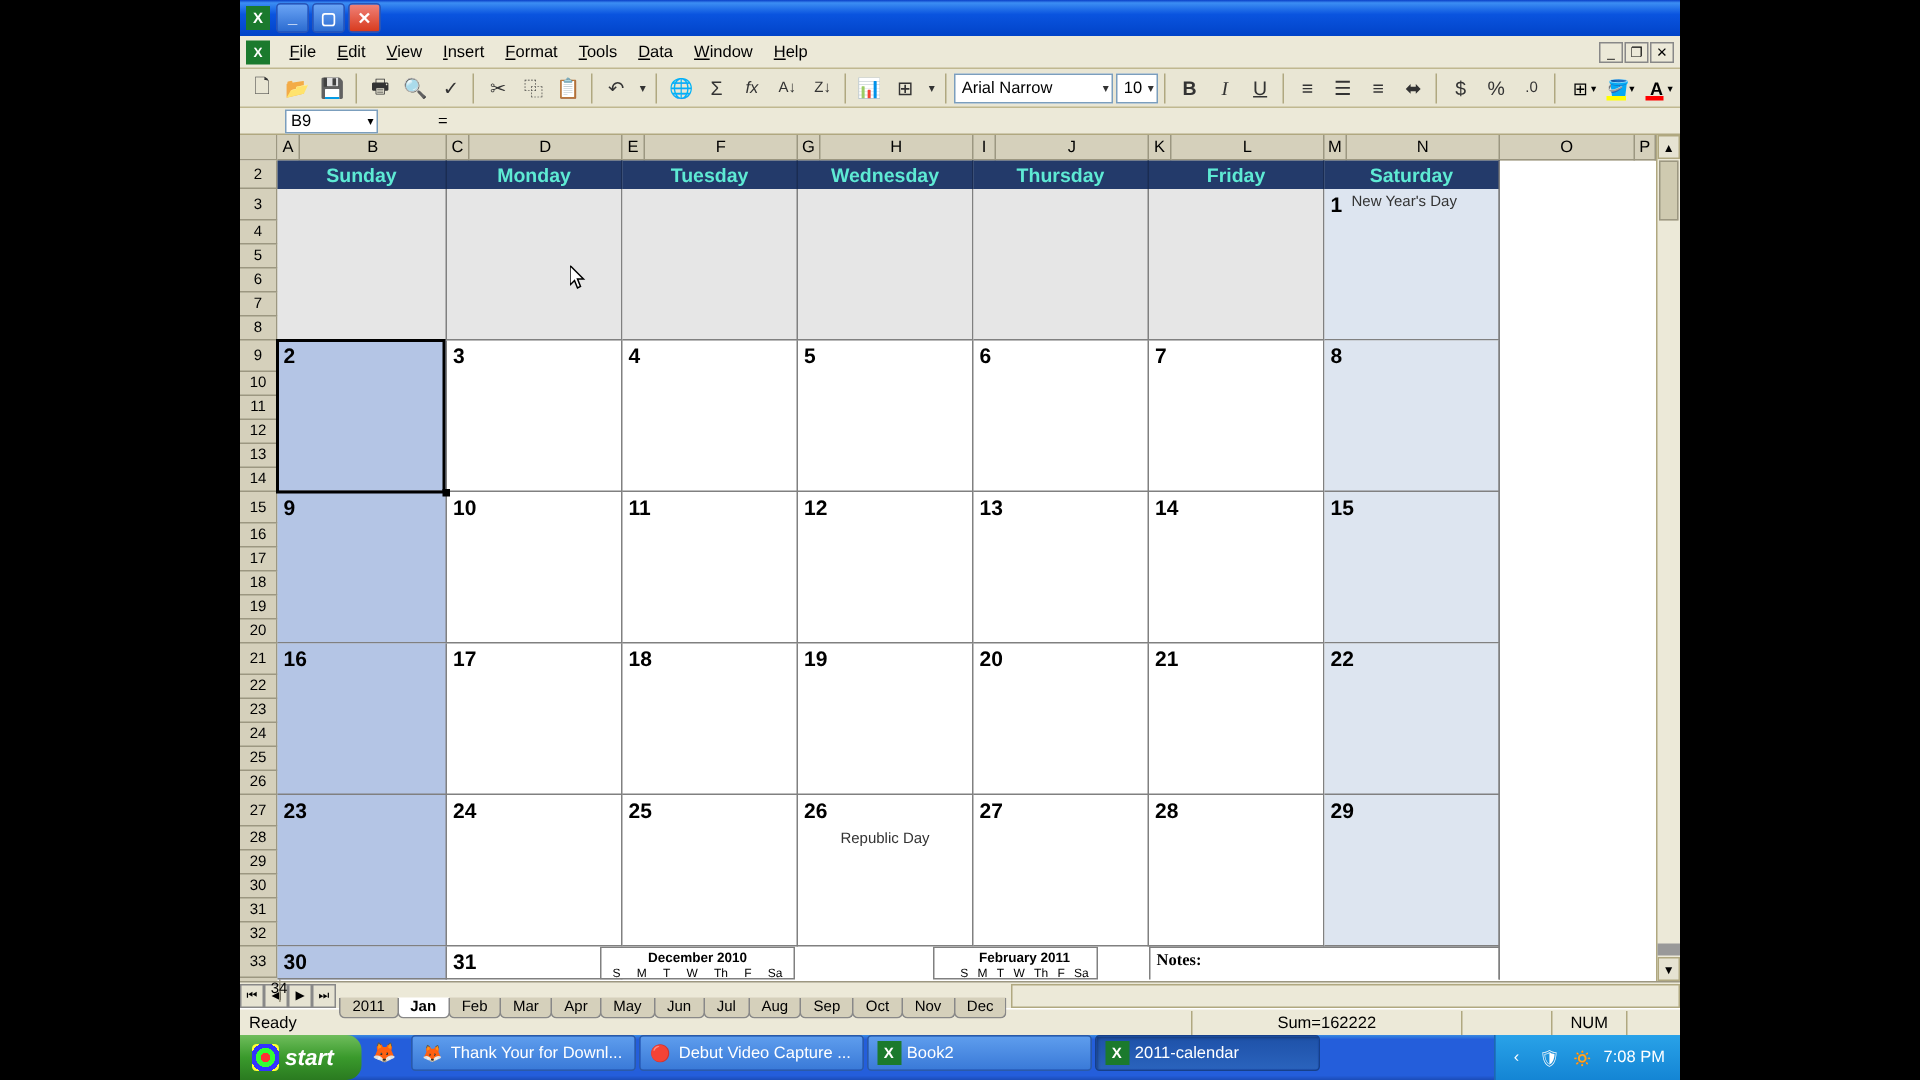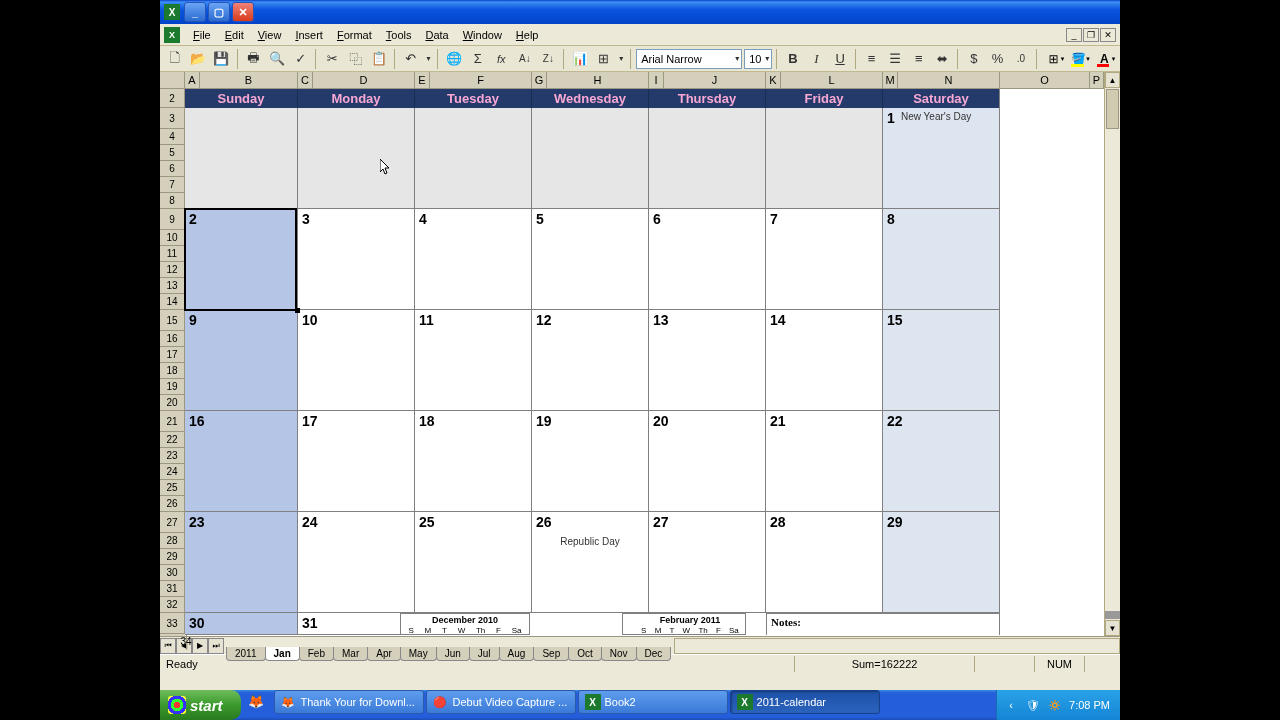--- a/index.html
+++ b/index.html
@@ -51,21 +51,21 @@
 .col-h { border-right: 1px solid #9c9781; border-bottom: 1px solid #9c9781; display: flex; align-items: center; justify-content: center; font-size: 11px; color: #000; }
 .row-headers { position: absolute; left: 0; top: 17px; width: 25px; bottom: 0; background: #d5d0bb; }
 .row-h { height: 16px; border-right: 1px solid #9c9781; border-bottom: 1px solid #9c9781; display: flex; align-items: center; justify-content: center; font-size: 10px; }
 .cells { position: absolute; left: 25px; top: 17px; right: 16px; bottom: 0; }
 .vscroll { position: absolute; right: 0; top: 0; width: 16px; bottom: 0; background: #ece9d8; border-left: 1px solid #b0a880; }
 .vscroll .arrow { height: 16px; background: #e6e3d2; border: 1px solid #b0a880; display: flex; align-items: center; justify-content: center; font-size: 8px; }
 .vscroll .thumb { position: absolute; top: 17px; left: 1px; right: 1px; height: 40px; background: #cfcab0; border: 1px solid #9c9781; }
 .vscroll .split { position: absolute; bottom: 17px; left: 0; right: 0; height: 8px; background: #999; }
 
 
-.cal-header { position: absolute; height: 19px; background: #233a6a; color: #f9a8d4; display: flex; align-items: center; justify-content: center; font: bold 13px 'Trebuchet MS', sans-serif; border-right: 1px solid #1a2c52; }
+.cal-header { position: absolute; height: 19px; background: #233a6a; color: #5eead4; display: flex; align-items: center; justify-content: center; font: bold 13px 'Trebuchet MS', sans-serif; border-right: 1px solid #1a2c52; }
 .cal-cell { position: absolute; border-right: 1px solid #808080; border-bottom: 1px solid #808080; }
 .cal-cell.prev { background: #e6e6e6; }
 .cal-cell.sun { background: #b4c5e5; }
 .cal-cell.sat { background: #dde5f0; }
 .cal-cell .num { position: absolute; top: 2px; left: 4px; font: bold 14px 'Trebuchet MS', sans-serif; color: #000; }
 .cal-cell .event { position: absolute; top: 3px; left: 18px; font: 10px Arial; color: #333; }
 .cal-cell .event.mid { top: 24px; left: 0; right: 0; text-align: center; }
 .sel-box { position: absolute; border: 2px solid #000; pointer-events: none; }
 .sel-handle { position: absolute; width: 5px; height: 5px; background: #000; }
 .mini-cal { position: absolute; border: 1px solid #808080; background: #fff; font: 9px Arial; }
@@ -182,20 +182,28 @@
     <div class="tb-sep"></div>
     <div class="tb-color">⊞<span class="drop">▾</span></div>
     <div class="tb-color">🪣<div class="bar" style="background:#ff0"></div><span class="drop">▾</span></div>
     <div class="tb-color">
         <b>A</b>
         <div class="bar" style="background:#f00"></div>
         <span class="drop">▾</span>
       </div>
   </div>
 
+  <div class="formula-row">
+    <div class="name-box">
+        <span>B9</span>
+      </div>
+    <div class="fx-area">
+      <span>=</span>
+    </div>
+  </div>
 
   <div class="grid-wrap">
     <div class="corner"></div>
     <div class="col-headers" id="col-headers">
         <div class="col-h" style="width: 15px;">A</div>
         <div class="col-h" style="width: 98px;">B</div>
         <div class="col-h" style="width: 15px;">C</div>
         <div class="col-h" style="width: 102px;">D</div>
         <div class="col-h" style="width: 15px;">E</div>
         <div class="col-h" style="width: 102px;">F</div>
@@ -365,21 +373,21 @@
           <div class="mc-days">
             <span>S</span>
             <span>M</span>
             <span>T</span>
             <span>W</span>
             <span>Th</span>
             <span>F</span>
             <span>Sa</span>
           </div>
         </div>
-        <div class="mini-cal" style="left: 437px; top: 524px; width: 124px; height: 22px; padding-left: 12px;">
+        <div class="mini-cal" style="left: 437px; top: 524px; width: 110px; height: 22px; padding-left: 12px;">
           <div class="mc-title">February 2011</div>
           <div class="mc-days">
             <span>S</span>
             <span>M</span>
             <span>T</span>
             <span>W</span>
             <span>Th</span>
             <span>F</span>
             <span>Sa</span>
           </div>

